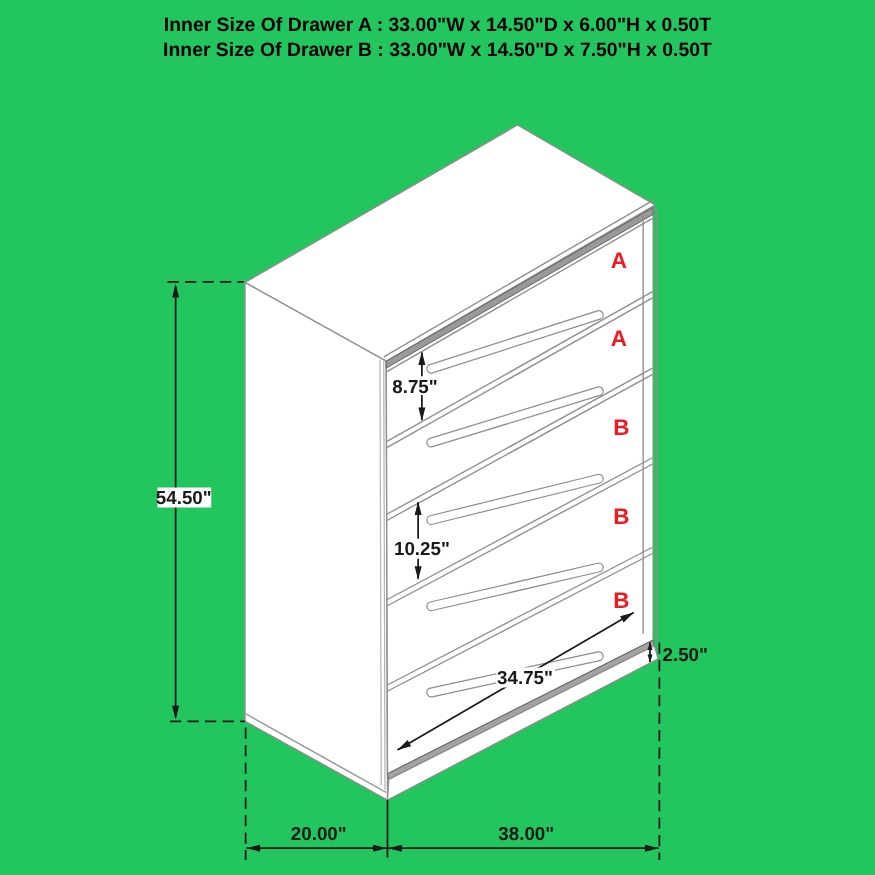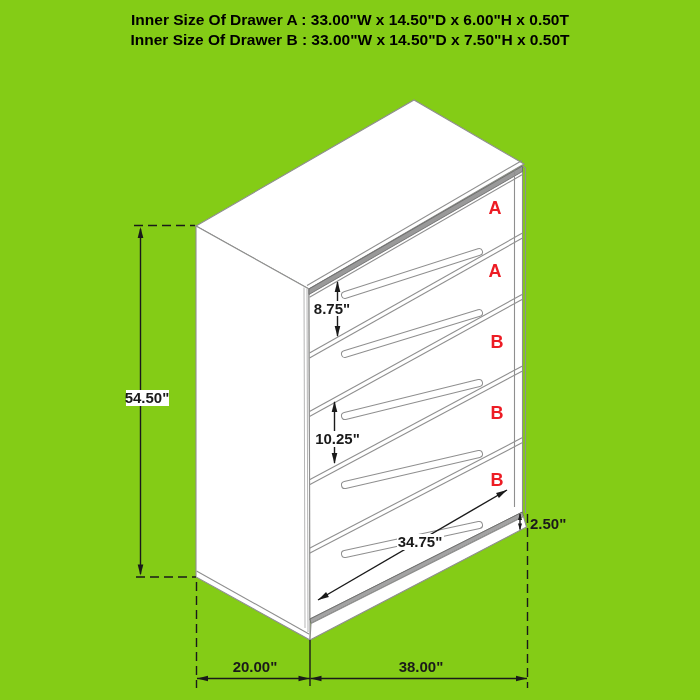--- a/index.html
+++ b/index.html
@@ -1,16 +1,16 @@
 <!DOCTYPE html>
 <html><head>
 <meta charset="utf-8">
 <style>
   html,body{margin:0;padding:0;background:#fff;}
-  #stage{position:relative;width:700px;height:700px;background:#84cc16;overflow:hidden;}
+  #stage{position:relative;width:700px;height:700px;background:#22c55e;overflow:hidden;}
   svg{display:block;}
   .title-line{font:bold 15.5px "Liberation Sans",sans-serif;fill:#000;}
   .dim-label{font:bold 15px "Liberation Sans",sans-serif;fill:#1a1a1a;}
   .red-label{font:bold 18px "Liberation Sans",sans-serif;}
   .cab{stroke:#8f8f8f;stroke-width:1.1;fill:none;}
   .cabfill{stroke:#8f8f8f;stroke-width:1.1;fill:#ffffff;}
   .band{stroke:#666;stroke-width:.8;}
   .dim{stroke:#1a1a1a;stroke-width:1.4;fill:none;}
   .dimdash{stroke:#1a1a1a;stroke-width:1.4;fill:none;stroke-dasharray:9 5;}
   .arrow{fill:#1a1a1a;stroke:none;}

